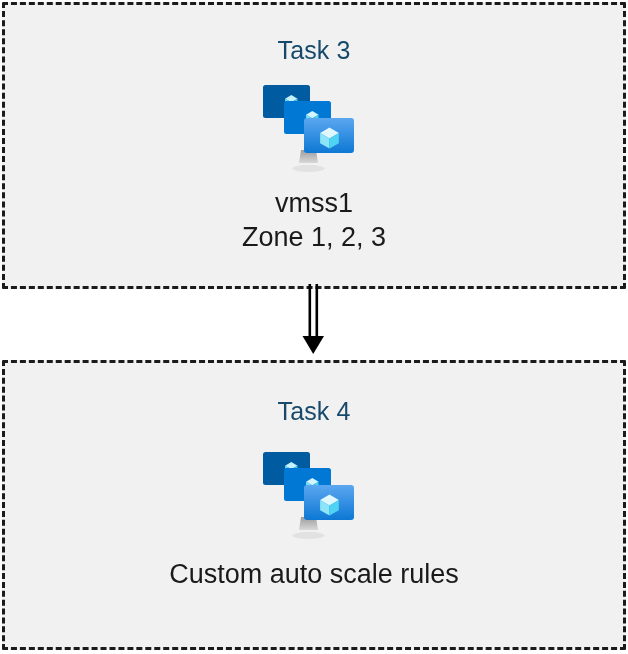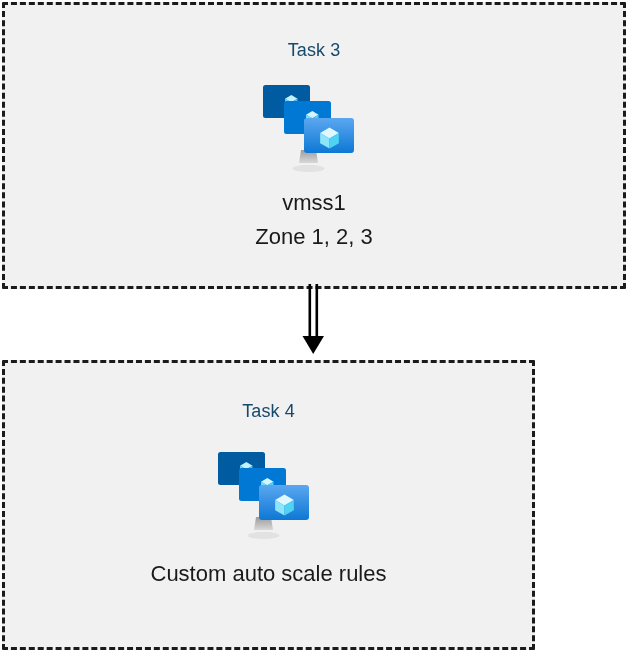--- a/index.html
+++ b/index.html
@@ -35,57 +35,57 @@
   }
   #task-box-1 {
     left: 2px;
     top: 2px;
     width: 624px;
     height: 287px;
   }
   #task-box-2 {
     left: 2px;
     top: 360px;
-    width: 533px;
+    width: 624px;
     height: 290px;
   }
 
   .box-inner {
     position: absolute;
     left: 0;
     top: 0;
     right: 0;
     bottom: 0;
     display: flex;
     flex-direction: column;
     align-items: center;
   }
 
   .task-title {
     color: #17496b;
-    font-size: 18px;
+    font-size: 25px;
     line-height: 32px;
     letter-spacing: 0.1px;
     white-space: nowrap;
   }
   #task-box-1 .task-title { margin-top: 29px; }
   #task-box-2 .task-title { margin-top: 32px; }
 
   .icon-wrap {
     position: relative;
     width: 104px;
     height: 92px;
   }
   #task-box-1 .icon-wrap { margin-top: 16px; }
   #task-box-2 .icon-wrap { margin-top: 22px; }
 
   .caption-block {
     text-align: center;
     color: #1a1a1a;
-    font-size: 22px;
+    font-size: 27px;
     line-height: 34px;
     white-space: nowrap;
   }
   #task-box-1 .caption-block { margin-top: 12px; }
   #task-box-2 .caption-block { margin-top: 16px; }
 
   
   .vmss-icon { position: absolute; left: 0; top: 0; }
 
   

